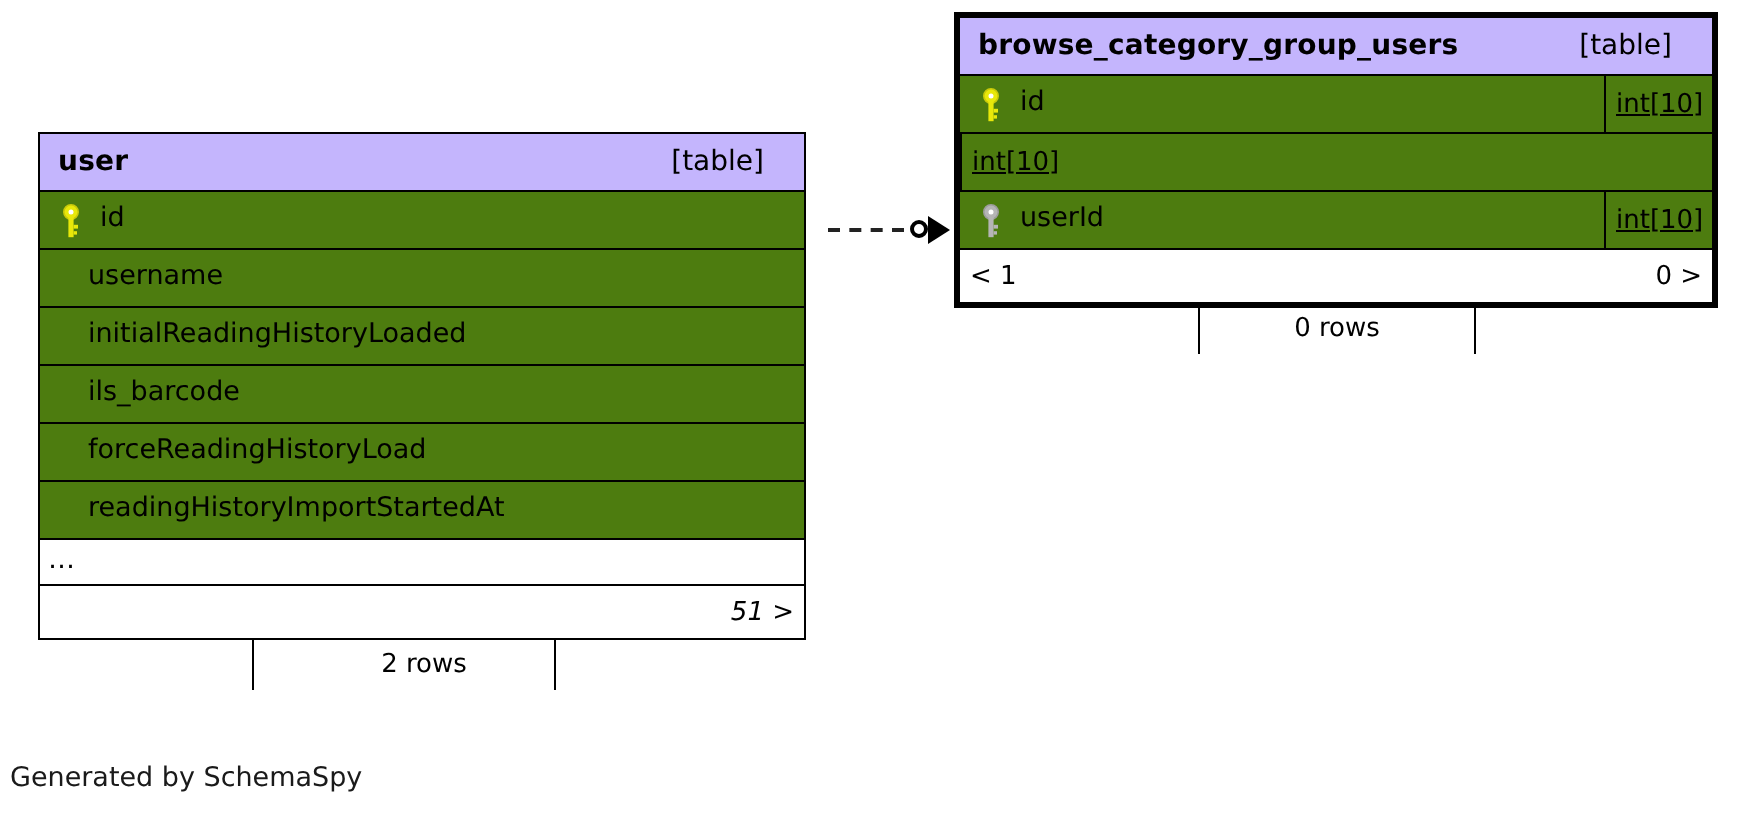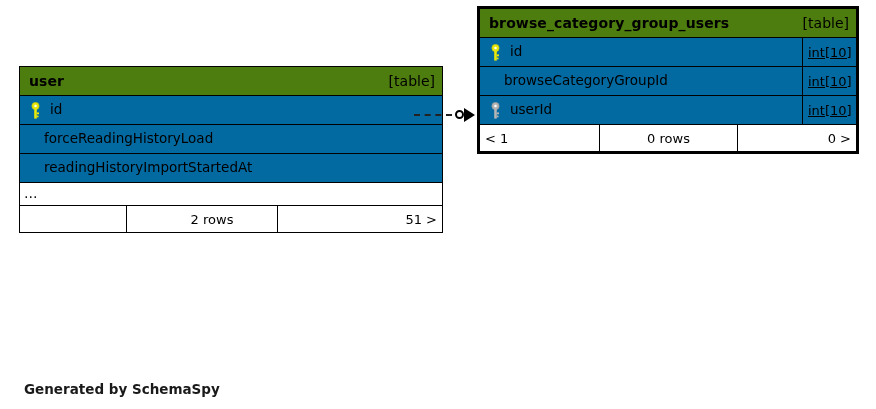--- a/index.html
+++ b/index.html
@@ -30,45 +30,45 @@
     border: 1px solid #000000;
   }
   .entity.focus {
     border: 3px solid #000000;
   }
 
   .entity-header {
     display: flex;
     align-items: center;
     justify-content: space-between;
-    background: #4d7c0f;
+    background: #c4b5fd;
     box-sizing: border-box;
     border-bottom: 1px solid #000000;
-    padding: 0 7px 0 9px;
+    padding: 0 20px 0 9px;
     height: 29px;
   }
   .entity-title {
     font-size: 14px;
     font-weight: bold;
     letter-spacing: 0.1px;
     white-space: nowrap;
   }
   .entity-kind {
     font-size: 14px;
     font-weight: normal;
     white-space: nowrap;
   }
 
   .col-row {
     display: flex;
     align-items: center;
     box-sizing: border-box;
     border-bottom: 1px solid #000000;
     height: 29px;
-    background: #0369a1;
+    background: #4d7c0f;
   }
   .col-row:last-of-type { }
 
   .col-name-cell {
     flex: 1 1 auto;
     display: flex;
     align-items: center;
     min-width: 0;
     box-sizing: border-box;
     padding-left: 6px;
@@ -130,21 +130,21 @@
   .foot-cell {
     box-sizing: border-box;
     display: flex;
     align-items: center;
     font-size: 13px;
     white-space: nowrap;
     height: 100%;
     overflow: hidden;
   }
   .foot-left   { justify-content: flex-start; padding-left: 5px; }
-  .foot-center { justify-content: center; border-left: 1px solid #000000; border-right: 1px solid #000000; }
+  .foot-center { justify-content: center; border-left: 1px solid #000000; border-right: 1px solid #000000; margin-top: 26px; }
   .foot-right  { justify-content: flex-end;  padding-right: 5px; }
 
   
   .connector { position: absolute; }
   .dash-line {
     position: absolute;
     height: 0;
     border-top: 2px dashed #222222;
   }
   .circle-end {
@@ -171,21 +171,21 @@
     font-size: 13.5px;
     color: #1a1a1a;
     white-space: nowrap;
   }
 </style>
 </head>
 <body>
 
 <div class="canvas">
 
-  <div class="entity" id="tbl-user" style="left:19px; top:66px; width:424px;text-align:center;">
+  <div class="entity" id="tbl-user" style="left:19px; top:66px; width:384px;text-align:center;">
 
     <div class="entity-header">
       <span class="entity-title">user</span>
       <span class="entity-kind">[table]</span>
     </div>
 
     <div class="col-row">
       <div class="col-name-cell">
         <span class="key-slot">
           <svg width="11" height="17" viewBox="0 0 11 17" aria-hidden="true">
@@ -193,44 +193,59 @@
             <circle cx="5.5" cy="4" r="1.25" fill="#ffffff"></circle>
             <rect x="4.2" y="6.4" width="2.6" height="10.2" fill="#e8e80a"></rect>
             <rect x="6.8" y="10.4" width="2.2" height="1.9" fill="#e8e80a"></rect>
             <rect x="6.8" y="13.6" width="1.7" height="1.7" fill="#e8e80a"></rect>
           </svg>
         </span>
         <span class="col-label">id</span>
       </div>
     </div>
 
-
-
-
+    <div class="col-row">
+      <div class="col-name-cell col-indent">
+        <span class="col-label">username</span>
+      </div>
+    </div>
+
+    <div class="col-row">
+      <div class="col-name-cell col-indent">
+        <span class="col-label">initialReadingHistoryLoaded</span>
+      </div>
+    </div>
+
+
+    <div class="col-row">
+      <div class="col-name-cell col-indent">
+        <span class="col-label">ils_barcode</span>
+      </div>
+    </div>
 
     <div class="col-row">
       <div class="col-name-cell col-indent">
         <span class="col-label">forceReadingHistoryLoad</span>
       </div>
     </div>
 
     <div class="col-row">
       <div class="col-name-cell col-indent">
         <span class="col-label">readingHistoryImportStartedAt</span>
       </div>
     </div>
 
     <div class="ellipsis-row">
       <span class="col-label">…</span>
     </div>
 
     <div class="entity-footer">
       <div class="foot-cell foot-left" style="width:106px;"></div>
       <div class="foot-cell foot-center" style="width:152px;padding-left:20px;">2 rows</div>
-      <div class="foot-cell foot-right" style="flex:1 1 auto;">51 &gt;</div>
+      <div class="foot-cell foot-right" style="flex:1 1 auto;font-style:italic;">51 &gt;</div>
     </div>
   </div>
 
   <div class="connector">
     <div class="dash-line" style="left:414px; top:114px; width:38px;"></div>
     <div class="circle-end" style="left:455px; top:110px;"></div>
     <div class="crowfoot" style="left:464px; top:108px;"></div>
   </div>
 
   <div class="entity focus" id="tbl-bcgu" style="left:477px; top:6px; width:382px;">
@@ -250,23 +265,20 @@
             <rect x="6.8" y="10.4" width="2.2" height="1.9" fill="#e8e80a"></rect>
             <rect x="6.8" y="13.6" width="1.7" height="1.7" fill="#e8e80a"></rect>
           </svg>
         </span>
         <span class="col-label">id</span>
       </div>
       <div class="col-type-cell" style="width:54px;">int[10]</div>
     </div>
 
     <div class="col-row">
-      <div class="col-name-cell col-indent">
-        <span class="col-label">browseCategoryGroupId</span>
-      </div>
       <div class="col-type-cell" style="width:54px;">int[10]</div>
     </div>
 
     <div class="col-row">
       <div class="col-name-cell">
         <span class="key-slot">
           <svg width="11" height="17" viewBox="0 0 11 17" aria-hidden="true">
             <circle cx="5.5" cy="4" r="3.6" fill="#b5b5b5" stroke="#9d9d9d" stroke-width="0.8"></circle>
             <circle cx="5.5" cy="4" r="1.25" fill="#ffffff"></circle>
             <rect x="4.2" y="6.4" width="2.6" height="10.2" fill="#b5b5b5"></rect>
@@ -279,15 +291,15 @@
       <div class="col-type-cell" style="width:54px;">int[10]</div>
     </div>
 
     <div class="entity-footer">
       <div class="foot-cell foot-left" style="width:119px;">&lt; 1</div>
       <div class="foot-cell foot-center" style="width:139px;">0 rows</div>
       <div class="foot-cell foot-right" style="flex:1 1 auto;">0 &gt;</div>
     </div>
   </div>
 
-  <div class="caption" style="left:24px; top:381px;font-weight:bold;">Generated by SchemaSpy</div>
+  <div class="caption" style="left:5px; top:381px;">Generated by SchemaSpy</div>
 
 </div>
 
 </body></html>

